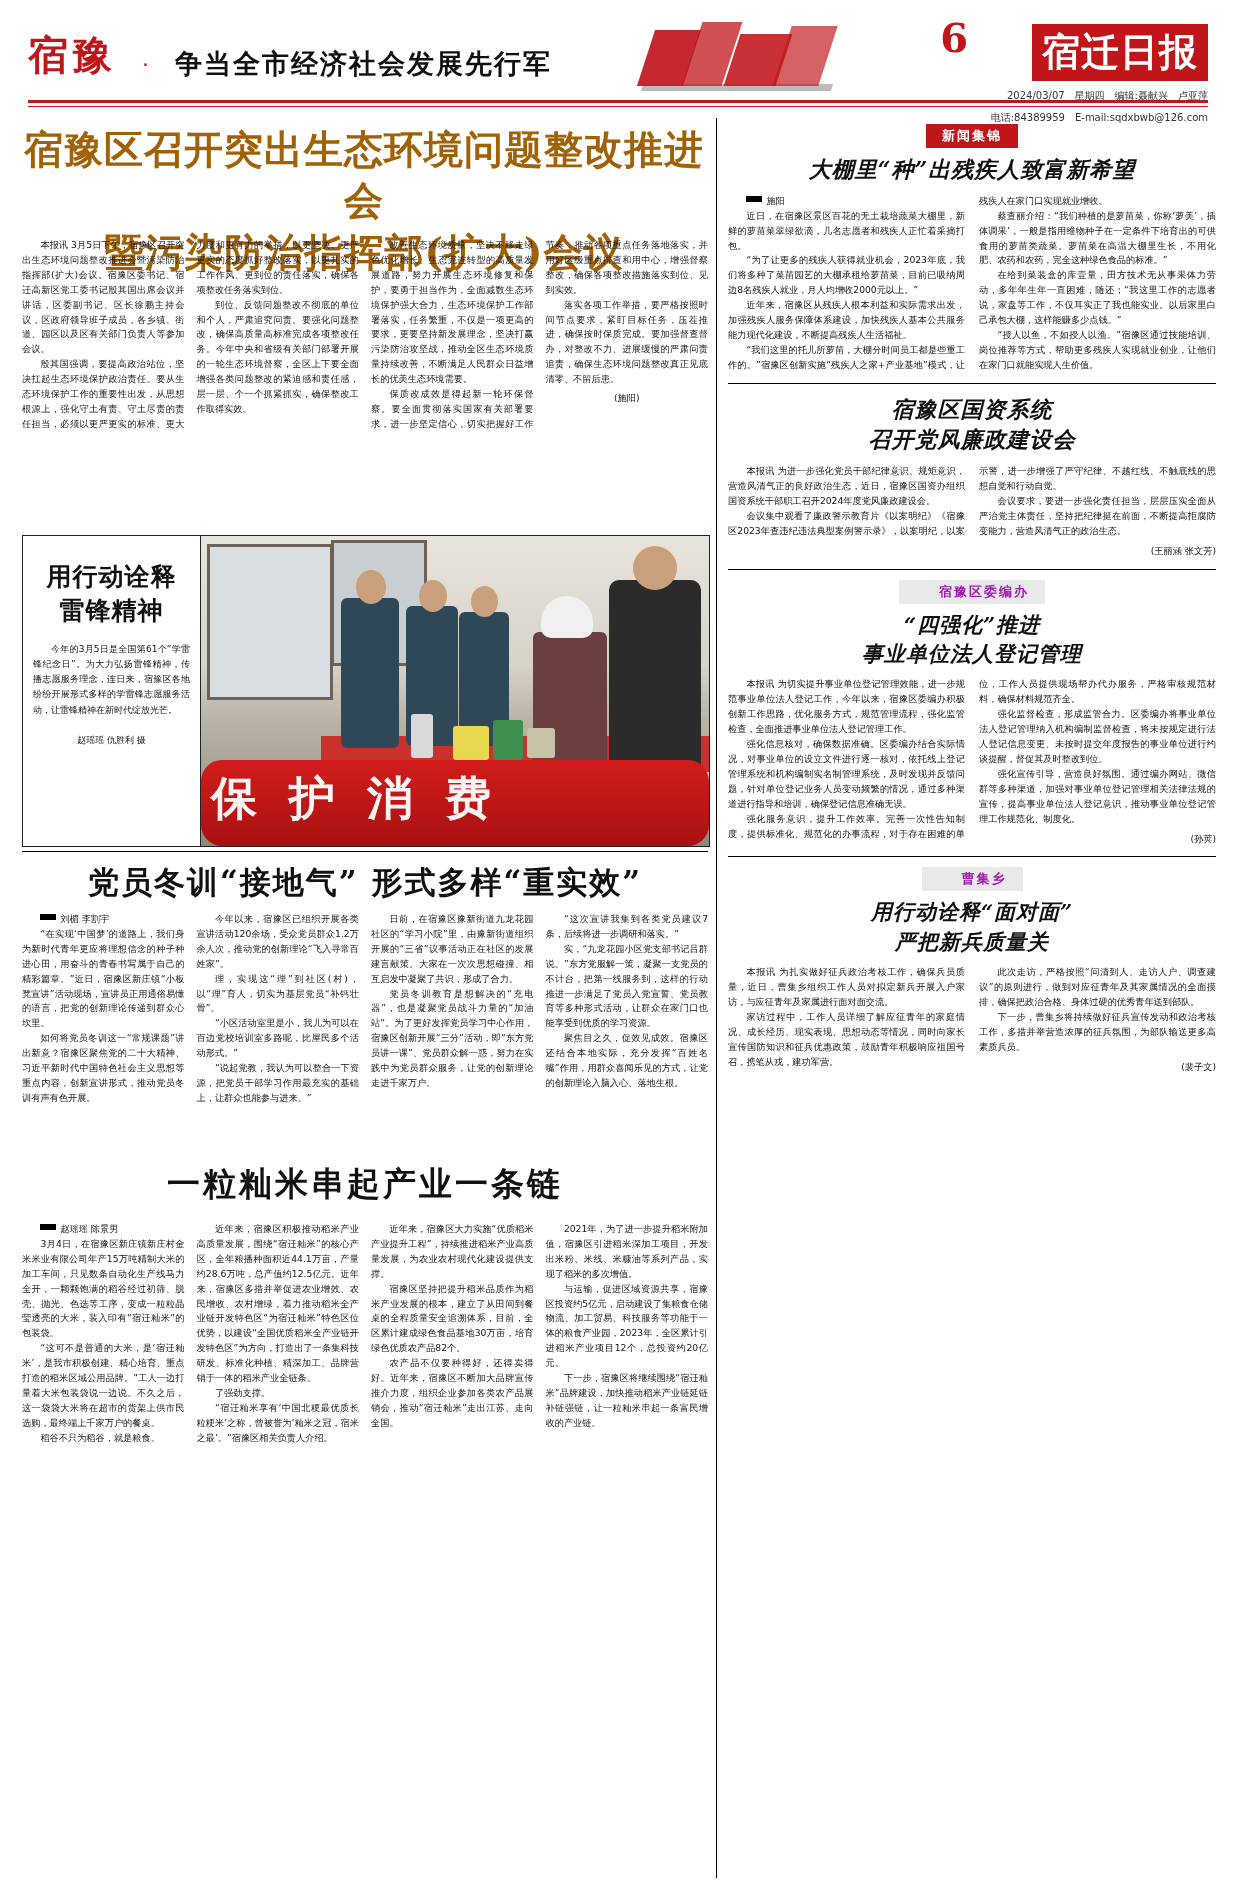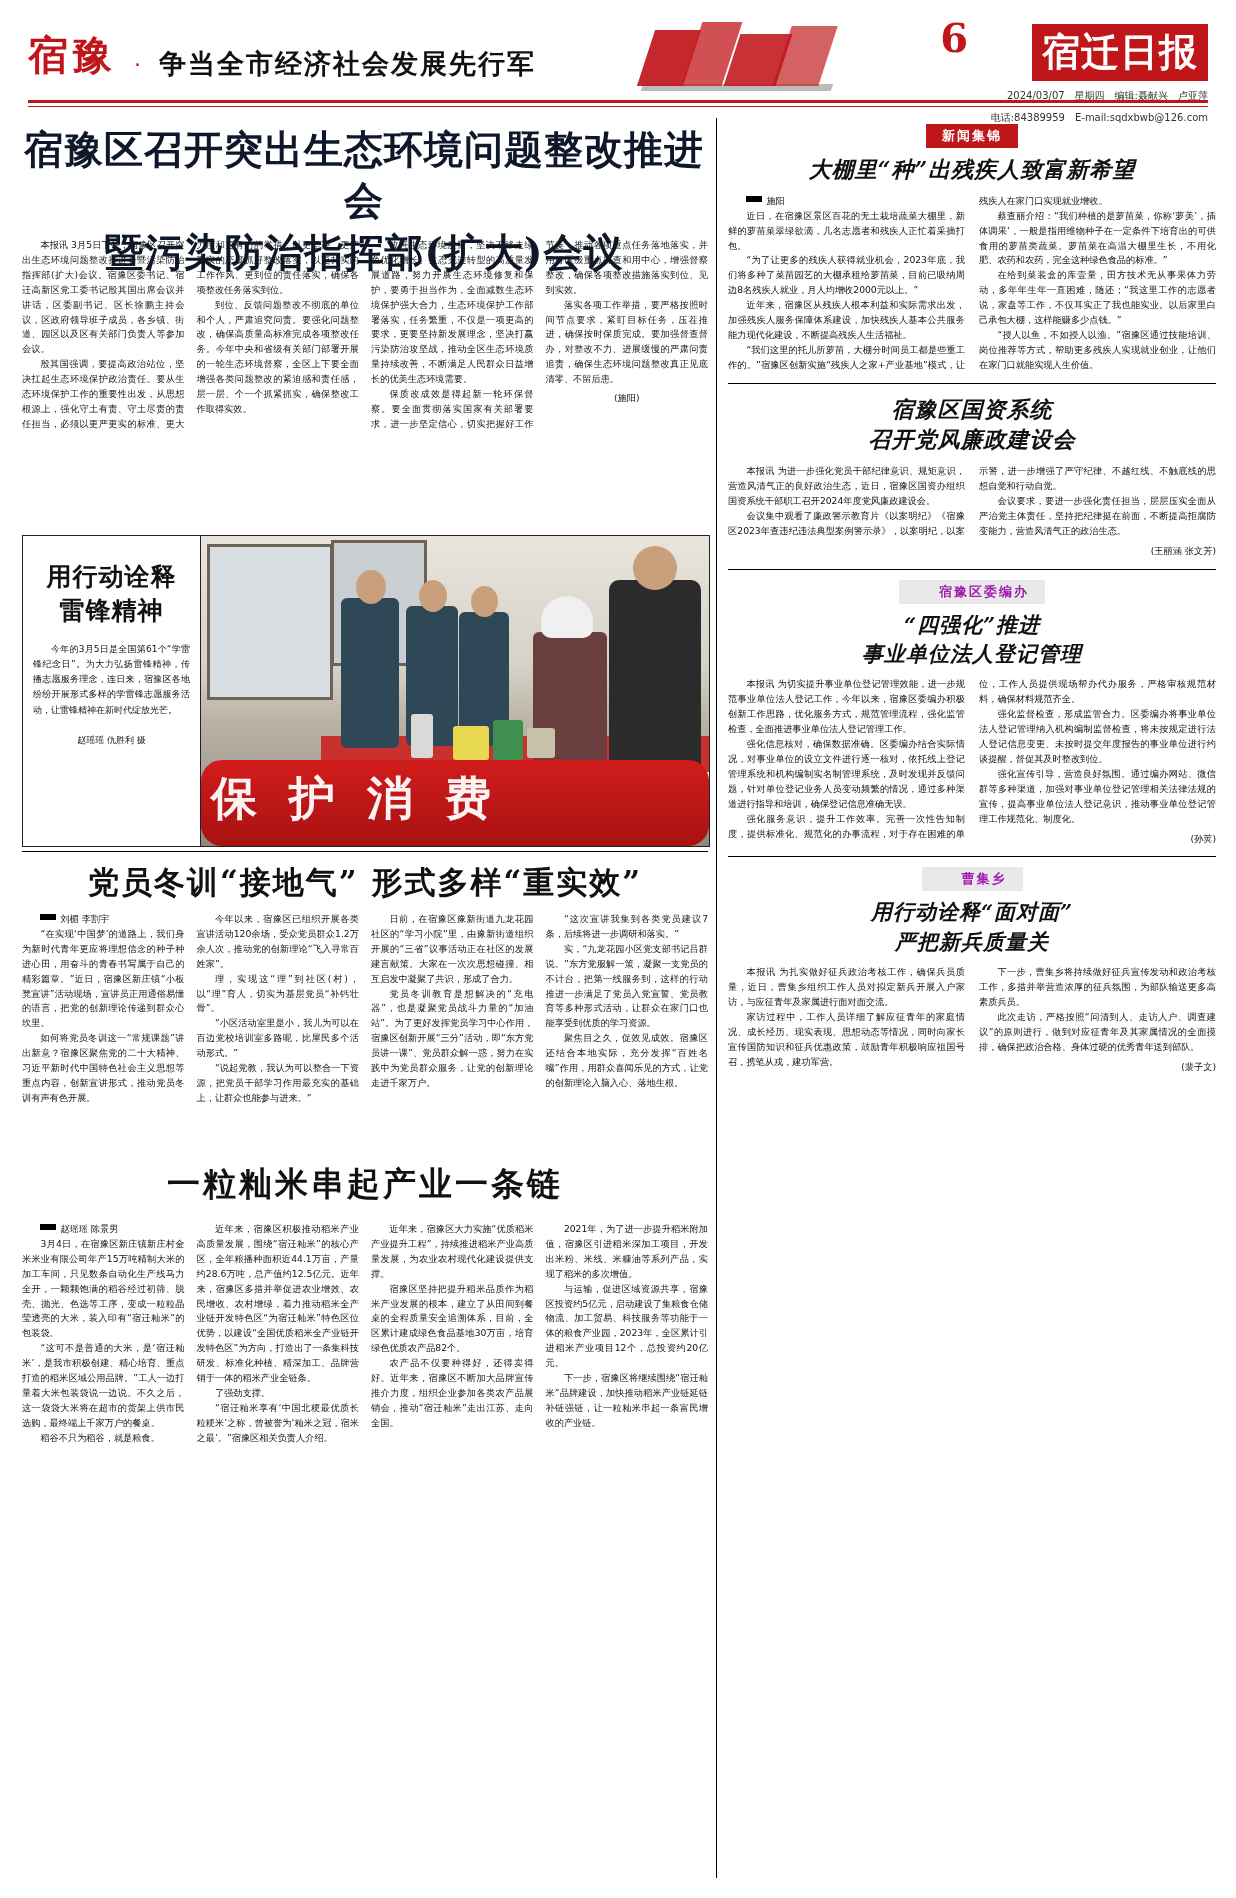--- a/index.html
+++ b/index.html
@@ -1,21 +1,21 @@
 <!DOCTYPE html>
 <html><head>
 <meta charset="utf-8">
 <style>
   html,body{margin:0;padding:0;background:#fff;}
   body{width:1236px;height:1898px;font-family:"DejaVu Sans","Liberation Sans",sans-serif;color:#111;}
   .page{position:relative;width:1236px;height:1898px;overflow:hidden;}
 
   
   .masthead{position:relative;height:100px;}
-  .mh-left{position:absolute;left:28px;top:28px;display:flex;align-items:flex-end;gap:18px;}
+  .mh-left{position:absolute;left:28px;top:28px;display:flex;align-items:flex-end;gap:26px;}
   .mh-suyu{font-family:"DejaVu Serif","Liberation Serif",serif;font-weight:bold;font-size:40px;color:#c0161a;letter-spacing:4px;}
   .mh-dot{color:#c0161a;font-size:22px;padding-bottom:6px;}
   .mh-slogan{font-family:"DejaVu Serif","Liberation Serif",serif;font-weight:bold;font-size:27px;color:#111;letter-spacing:2px;padding-bottom:1px;}
   .mh-rule{position:absolute;left:28px;right:28px;top:100px;border-top:3px solid #c0161a;}
   .mh-rule2{position:absolute;left:28px;right:28px;top:106px;border-top:1px solid #c0161a;}
 
   .mh-logoart{position:absolute;left:640px;top:18px;width:200px;height:72px;}
   .mh-logoart i{position:absolute;display:block;background:#c0161a;transform:skewX(-18deg);}
   .mh-logoart .b1{left:6px;top:12px;width:46px;height:56px;opacity:.92;}
   .mh-logoart .b2{left:52px;top:4px;width:40px;height:64px;opacity:.75;}
@@ -23,21 +23,21 @@
   .mh-logoart .b4{left:142px;top:8px;width:46px;height:60px;opacity:.68;}
   .mh-logoart .sh{left:2px;top:66px;width:190px;height:7px;background:#777;transform:skewX(-18deg);opacity:.5;}
 
   .mh-right{position:absolute;right:28px;top:8px;text-align:right;margin-top:16px;}
   .mh-pageno{position:absolute;right:268px;top:14px;font-family:"DejaVu Serif","Liberation Serif",serif;font-size:40px;font-weight:bold;color:#c0161a;}
   .mh-title{font-family:"DejaVu Serif","Liberation Serif",serif;font-size:38px;font-weight:bold;color:#c0161a;letter-spacing:1px;background:#c0161a;color:#fff;padding:3px 10px;display:inline-block;}
   .mh-meta{font-size:10px;color:#333;margin-top:7px;line-height:1.5;}
 
   
   .main-head{position:absolute;left:20px;top:124px;width:688px;text-align:center;}
-  .main-head h1{margin:0;font-family:"DejaVu Serif","Liberation Serif",serif;font-size:39px;font-weight:bold;letter-spacing:1px;line-height:1.32;color:#0f172a;}
+  .main-head h1{margin:0;font-family:"DejaVu Serif","Liberation Serif",serif;font-size:39px;font-weight:bold;letter-spacing:1px;line-height:1.32;color:#a16207;}
   .main-head h1 .l2{display:block;}
 
   
   .left-col{position:absolute;left:22px;top:238px;width:686px;}
   .cols4{column-count:4;column-gap:12px;font-size:9.2px;line-height:1.62;text-align:justify;color:#151515;}
   .cols4 p{margin:0 0 0 0;text-indent:2em;}
   .sig{text-align:center;font-size:9.2px;margin-top:4px;}
 
   
   .photo-wrap{position:absolute;left:22px;top:535px;width:686px;height:310px;border:1px solid #222;display:flex;}
@@ -277,19 +277,19 @@
     <div class="rtag plain">
       <span>曹集乡</span>
     </div>
     <div class="rtitle sm">
       <span>用行动诠释“面对面”</span><br>
       <span>严把新兵质量关</span>
     </div>
     <div class="cols2">
       <p>本报讯 为扎实做好征兵政治考核工作，确保兵员质量，近日，曹集乡组织工作人员对拟定新兵开展入户家访，与应征青年及家属进行面对面交流。</p>
       <p>家访过程中，工作人员详细了解应征青年的家庭情况、成长经历、现实表现、思想动态等情况，同时向家长宣传国防知识和征兵优惠政策，鼓励青年积极响应祖国号召，携笔从戎，建功军营。</p>
+      <p>此次走访，严格按照“问清到人、走访人户、调查建议”的原则进行，做到对应征青年及其家属情况的全面摸排，确保把政治合格、身体过硬的优秀青年送到部队。</p>
       <p>下一步，曹集乡将持续做好征兵宣传发动和政治考核工作，多措并举营造浓厚的征兵氛围，为部队输送更多高素质兵员。</p>
-      <p>此次走访，严格按照“问清到人、走访人户、调查建议”的原则进行，做到对应征青年及其家属情况的全面摸排，确保把政治合格、身体过硬的优秀青年送到部队。</p>
       <div class="rsig">(裴子文)</div>
     </div>
 
   </div>
 </div>
 
 </body></html>

